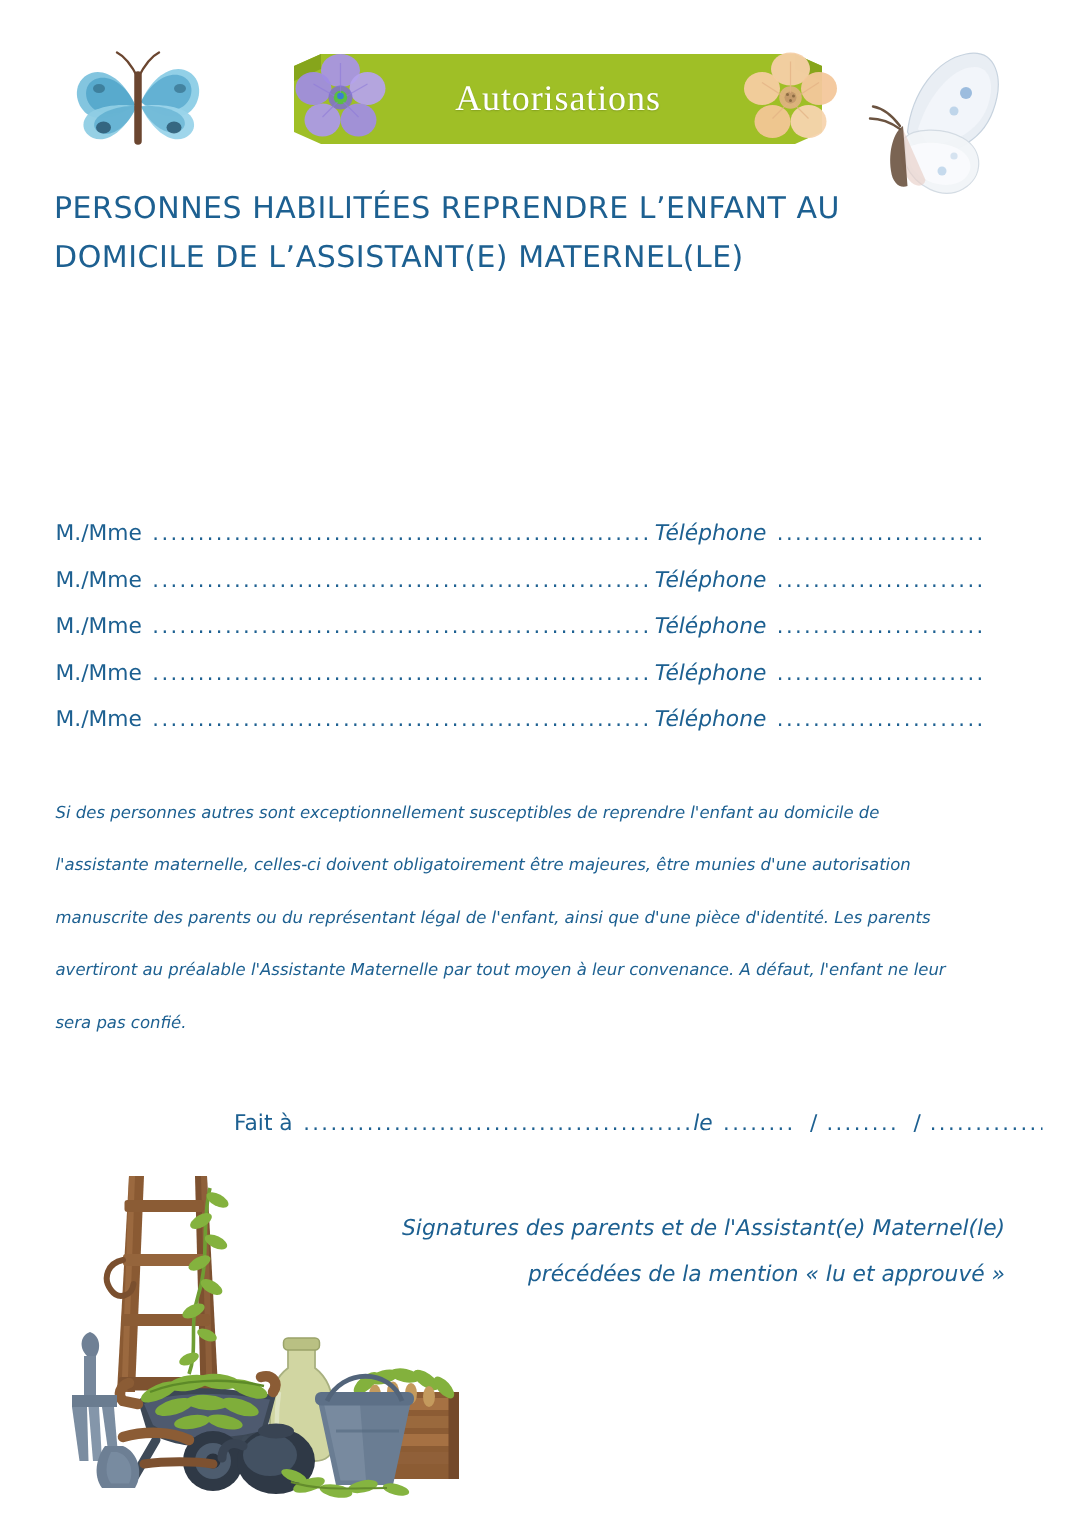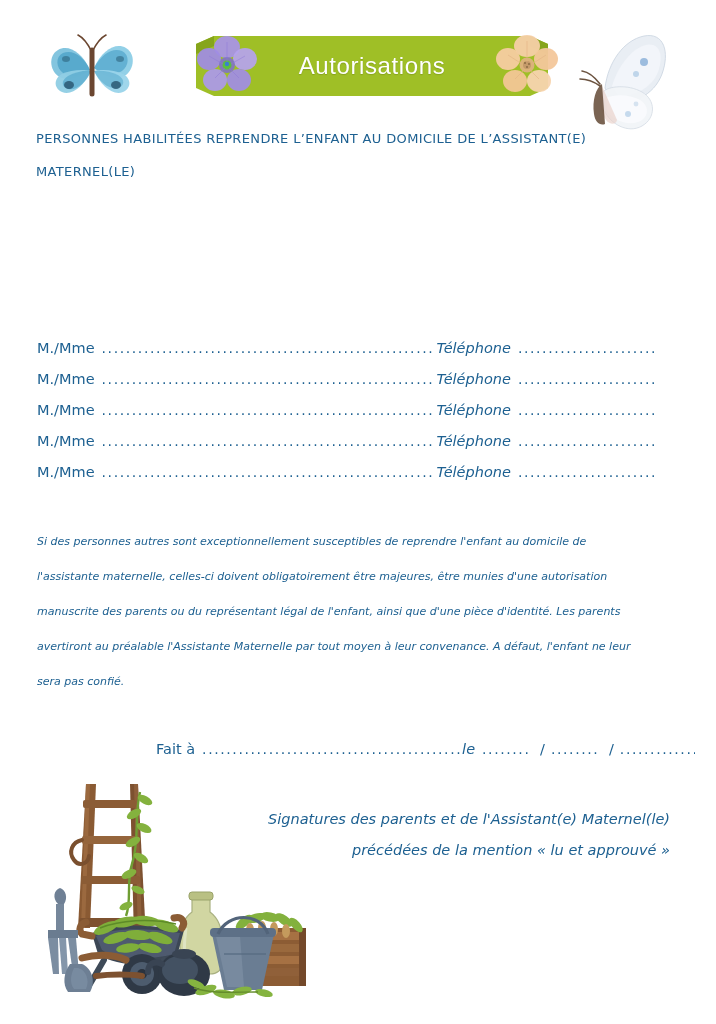--- a/index.html
+++ b/index.html
@@ -58,21 +58,21 @@
   .banner-title {
     position: absolute;
     left: 0;
     top: 0;
     width: 352px;
     height: 60px;
     display: flex;
     align-items: center;
     justify-content: center;
     color: #ffffff;
-    font-family: Liberation Sans, sans-serif;
+    font-family: Liberation Serif, serif;
     font-size: 24px;
     font-weight: 400;
     letter-spacing: 0.6px;
     text-shadow: 0 1px 1px rgba(90,110,20,0.35);
   }
   .flower-left {
     position: absolute;
     left: 196px;
     top: 34px;
     width: 62px;
@@ -89,21 +89,21 @@
   
   .ink {
     color: #1d6091;
   }
   .doc-heading {
     position: absolute;
     left: 36px;
     top: 122px;
     width: 600px;
     font-family: "DejaVu Sans", sans-serif;
-    font-size: 13px;
+    font-size: 20px;
     font-weight: 400;
     line-height: 33px;
     letter-spacing: 0.35px;
   }
   .intro-para {
     position: absolute;
     left: 37px;
     top: 212px;
     width: 605px;
     font-size: 15px;
@@ -111,21 +111,21 @@
     font-style: italic;
   }
   .fields-block {
     position: absolute;
     left: 37px;
     top: 340px;
     width: 620px;
   }
   .field-row {
     display: flex;
-    align-items: flex-start;
+    align-items: center;
     height: 31px;
     font-size: 14.5px;
     white-space: nowrap;
   }
   .field-label {
     flex: 0 0 auto;
     padding-right: 4px;
   }
   .dots {
     flex: 1 1 auto;

